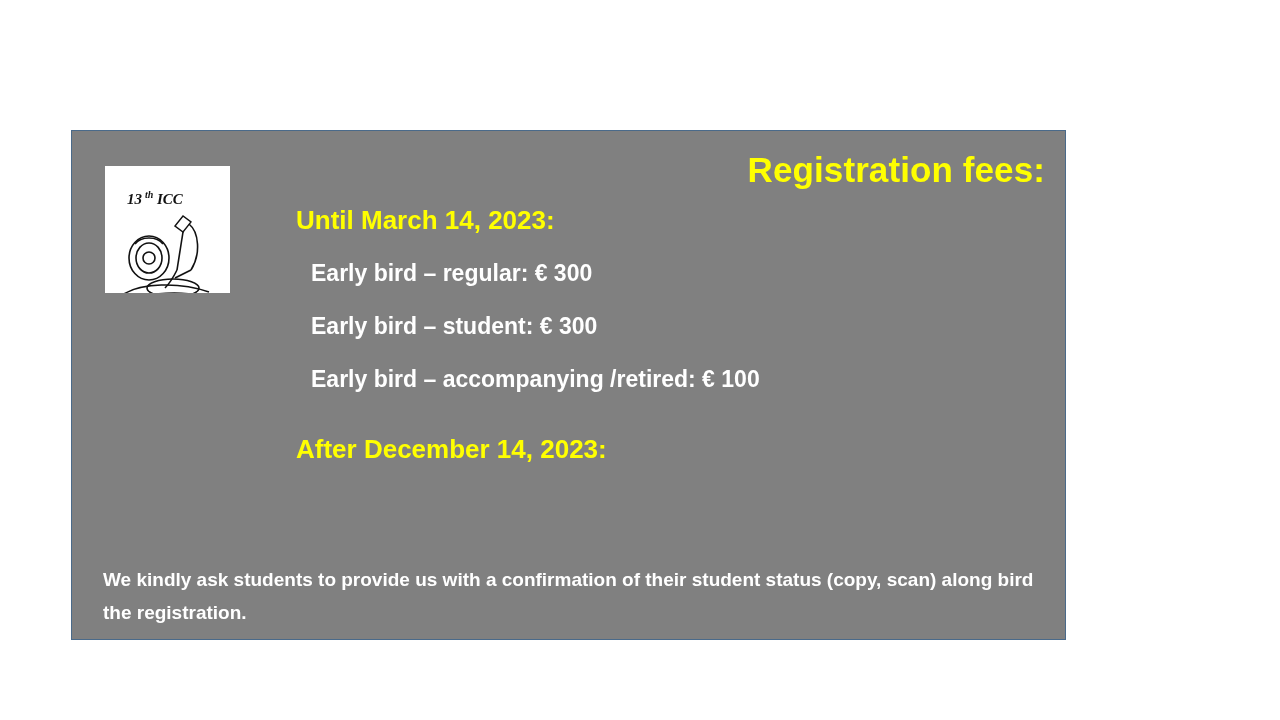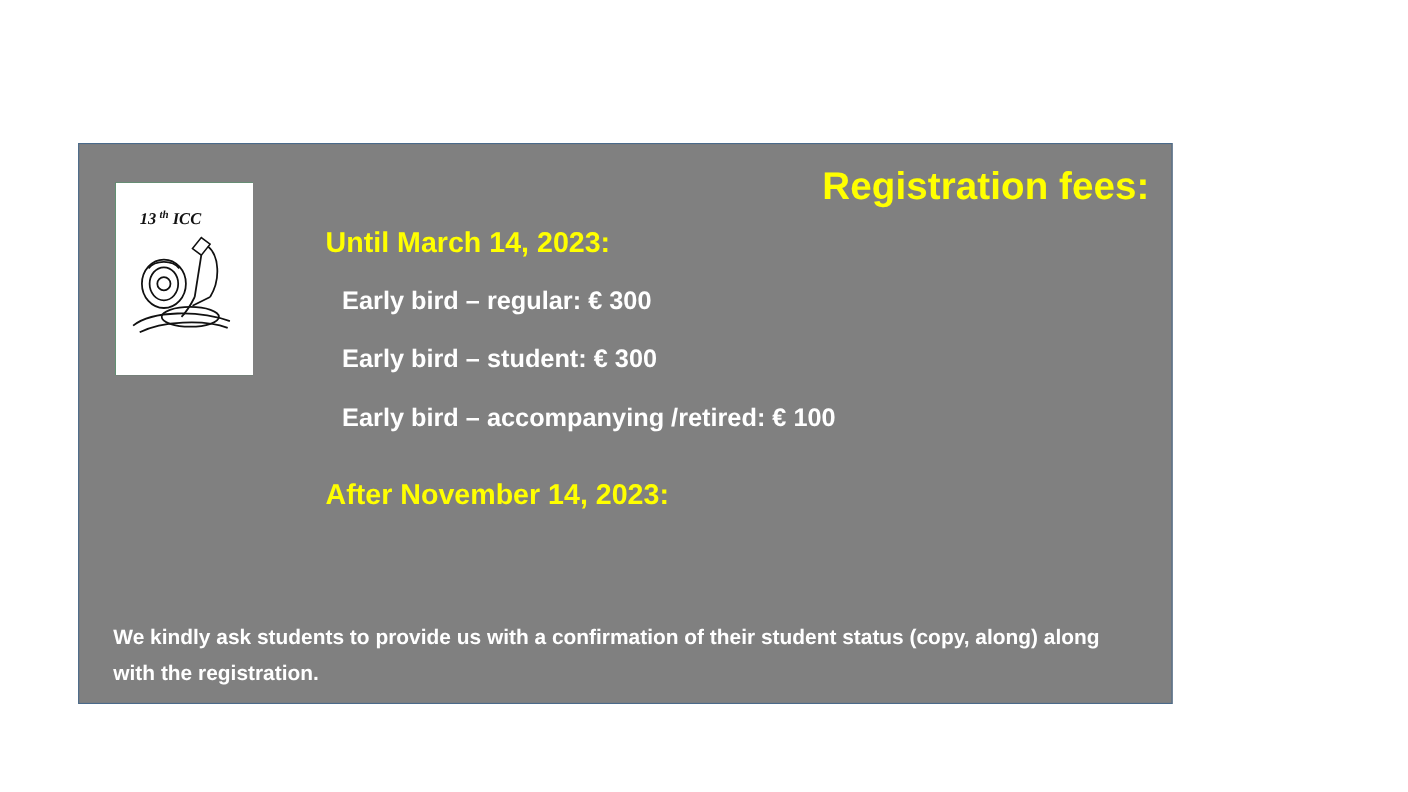--- a/index.html
+++ b/index.html
@@ -33,22 +33,22 @@
     background: #808080;
     border: 1px solid #4a6a8a;
     box-sizing: border-box;
   }
 
   .logo-box {
     position: absolute;
     left: 33px;
     top: 35px;
     width: 125px;
-    height: 175px;
-    background: #15803d;
+    height: 127px;
+    background: #0369a1;
     overflow: hidden;
   }
   .logo-box svg {
     display: block;
   }
 
   .content {
     position: absolute;
     left: 224px;
     top: 16px;
@@ -131,19 +131,19 @@
     <div class="content">
       <h1 class="title">Registration fees:</h1>
 
       <p class="section-head">Until March 14, 2023:</p>
       <p class="fee-line">Early bird – regular:  € 300</p>
       <p class="fee-line">Early bird – student: € 300</p>
       <p class="fee-line">Early bird – accompanying /retired: € 100</p>
 
       <div class="gap"></div>
 
-      <p class="section-head">After November 14, 2023:</p>
+      <p class="section-head">After December 14, 2023:</p>
     </div>
 
-    <p class="footnote">We kindly ask students to provide us with a confirmation of their student status (copy, along) along  with the registration.</p>
+    <p class="footnote">We kindly ask students to provide us with a confirmation of their student status (copy, scan) along  bird the registration.</p>
 
   </div>
 </div>
 
 </body></html>

